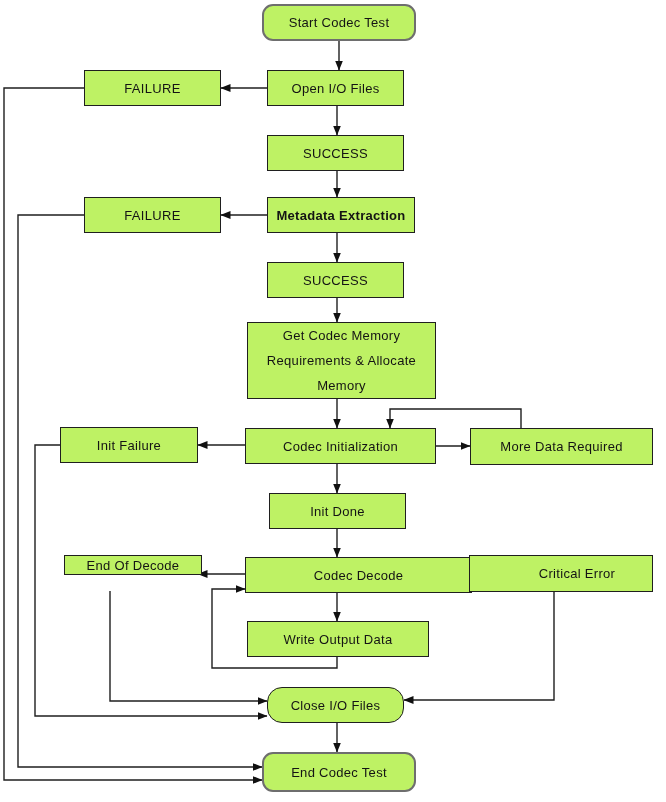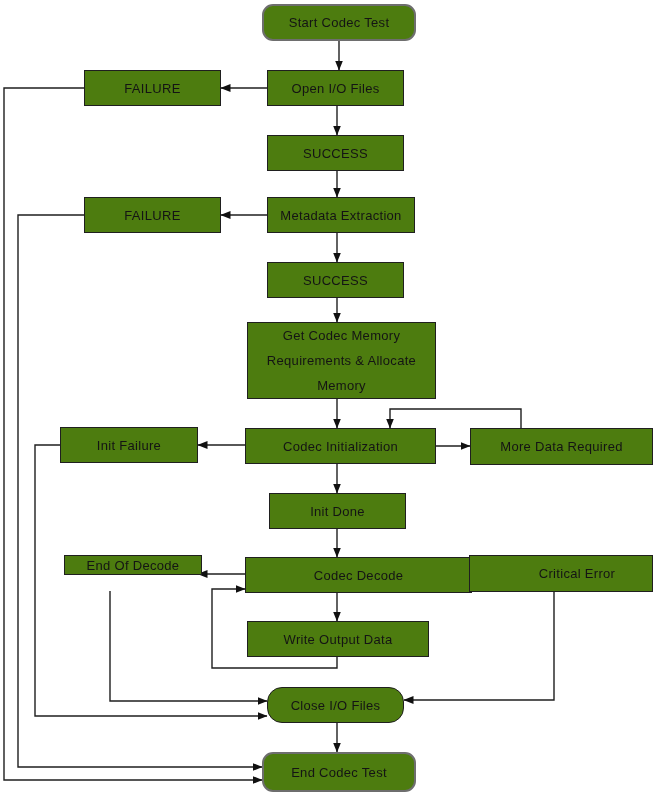--- a/index.html
+++ b/index.html
@@ -17,21 +17,21 @@
   }
   #wires {
     position: absolute;
     left: 0;
     top: 0;
     z-index: 1;
   }
   .node {
     position: absolute;
     box-sizing: border-box;
-    background: #4d7c0f;
+    background: #bef264;
     border: 1.4px solid #1f1f1f;
     display: flex;
     align-items: center;
     justify-content: center;
     text-align: center;
     font-size: 13px;
     color: #141414;
     letter-spacing: 0.3px;
     line-height: 25px;
     z-index: 2;
@@ -97,21 +97,21 @@
   </div>
 
   <div class="node" style="left:267px; top:135px; width:137px; height:36px;">
     <span class="lbl">SUCCESS</span>
   </div>
 
   <div class="node" style="left:84px; top:197px; width:137px; height:36px;">
     <span class="lbl">FAILURE</span>
   </div>
 
-  <div class="node" style="left:267px; top:197px; width:148px; height:36px;">
+  <div class="node" style="left:267px; top:197px; width:148px; height:36px;font-weight:bold;">
     <span class="lbl">Metadata Extraction</span>
   </div>
 
   <div class="node" style="left:267px; top:262px; width:137px; height:36px;">
     <span class="lbl">SUCCESS</span>
   </div>
 
   <div class="node" style="left:247px; top:322px; width:189px; height:77px;">
     <span class="lbl">Get Codec Memory Requirements &amp; Allocate Memory</span>
   </div>

